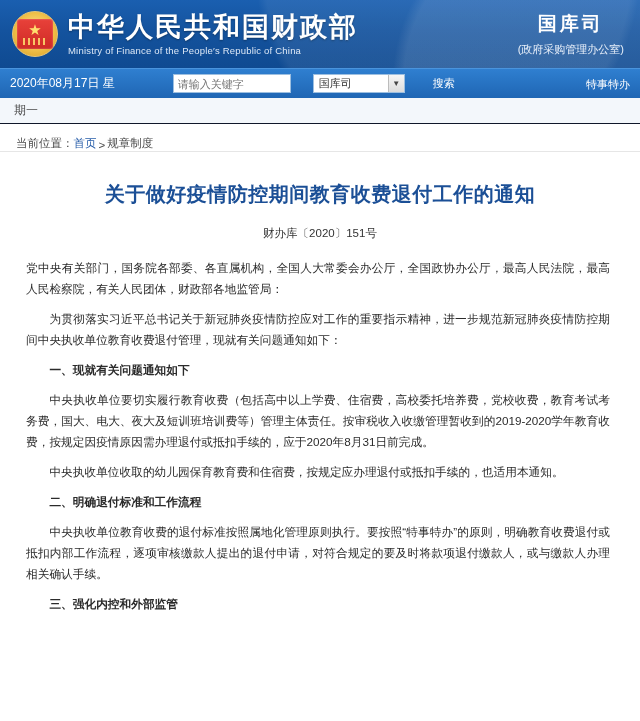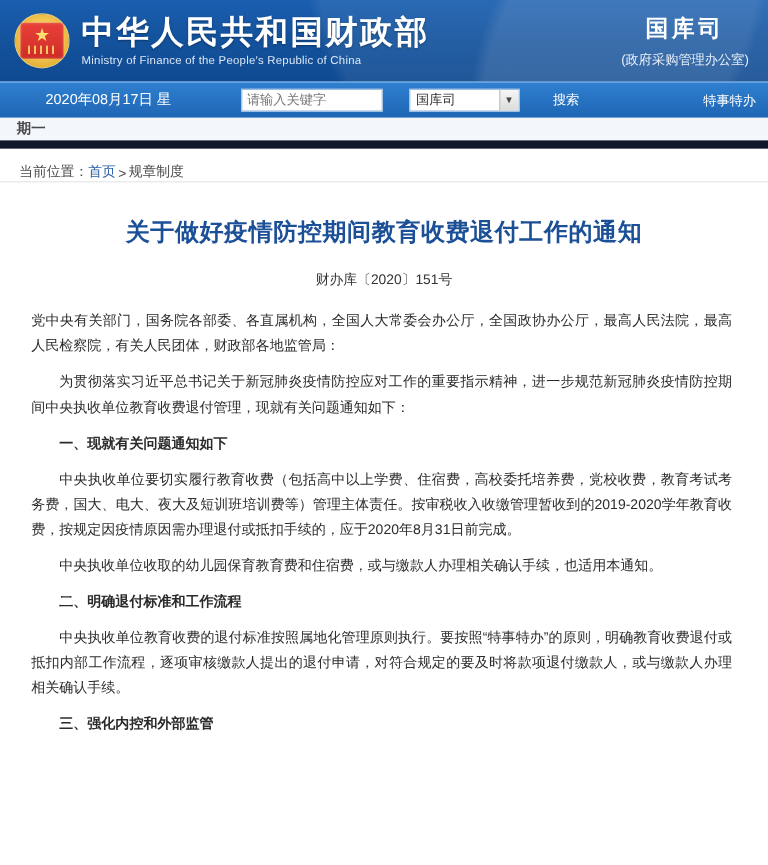--- a/index.html
+++ b/index.html
@@ -63,21 +63,21 @@
   }
   .dept .d1 { font-size: 19px; font-weight: bold; letter-spacing: 3px; }
   .dept .d2 { font-size: 11px; margin-top: 5px; color:#e4edf9; }
 
   
   .toolbar {
     height: 30px; background: linear-gradient(to bottom, #2f7fd0, #1f66b4);
     display: flex; align-items: center; padding: 0 10px; position: relative;
     border-top: 1px solid #4a94dd;
   }
-  .date { color:#fff; font-size: 12px; flex: 0 0 auto; margin-left: 28px; }
+  .date { color:#fff; font-size: 12px; flex: 0 0 auto; }
   .tb-center { display:flex; align-items:center; gap:22px; margin-left: 58px; }
   .kw-input {
     width: 118px; height: 19px; border: 1px solid #9dbfe0; background:#fff;
     font-size: 11px; color:#9a9a9a; padding: 0 4px; line-height: 17px;
   }
   .select {
     width: 92px; height: 19px; border:1px solid #9dbfe0; background:#fff;
     font-size: 11px; color:#333; display:flex; align-items:center;
     padding-left:5px; position: relative;
   }
@@ -91,23 +91,23 @@
     font-size: 11px; color:#fff; padding: 2px 6px; background: transparent;
     border: none; cursor: pointer;
   }
   .back-home {
     position:absolute; right: 10px; top: 50%; transform: translateY(-50%);
     font-size: 11px; color:#fff;
   }
 
   
   .navstrip {
-    height: 26px; background: #f3f7fb; border-bottom: 7px solid #0f172a;
+    height: 26px; background: #f3f7fb; border-bottom: 1px solid #0f172a;
     display:flex; align-items:center; padding: 0 14px;
-    font-size: 12px; color:#4a4a4a;font-weight:bold;
+    font-size: 12px; color:#4a4a4a;
   }
 
   
   .crumbbar {
     height: 28px; display:flex; align-items:flex-end; padding: 0 16px;
     font-size: 11.5px; color:#4b4b4b; border-bottom: 1px solid #e6e6e6;
     background:#fff;
   }
   .crumbbar a { color:#2a5faa; text-decoration:none; }
 
@@ -170,21 +170,21 @@
   </div>
 
   <div class="doc">
     <h1>关于做好疫情防控期间教育收费退付工作的通知</h1>
     <div class="docnum">财办库〔2020〕151号</div>
     <div id="paras">
         <p class="noind">党中央有关部门，国务院各部委、各直属机构，全国人大常委会办公厅，全国政协办公厅，最高人民法院，最高人民检察院，有关人民团体，财政部各地监管局：</p>
         <p class="">为贯彻落实习近平总书记关于新冠肺炎疫情防控应对工作的重要指示精神，进一步规范新冠肺炎疫情防控期间中央执收单位教育收费退付管理，现就有关问题通知如下：</p>
         <p class="sec ">一、现就有关问题通知如下</p>
         <p class="">中央执收单位要切实履行教育收费（包括高中以上学费、住宿费，高校委托培养费，党校收费，教育考试考务费，国大、电大、夜大及短训班培训费等）管理主体责任。按审税收入收缴管理暂收到的2019-2020学年教育收费，按规定因疫情原因需办理退付或抵扣手续的，应于2020年8月31日前完成。</p>
-        <p class="">中央执收单位收取的幼儿园保育教育费和住宿费，或与缴款人办理相关确认手续，也适用本通知。</p>
+        <p class="">中央执收单位收取的幼儿园保育教育费和住宿费，按规定应办理退付或抵扣手续的，也适用本通知。</p>
         <p class="sec ">二、明确退付标准和工作流程</p>
         <p class="">中央执收单位教育收费的退付标准按照属地化管理原则执行。要按照“特事特办”的原则，明确教育收费退付或抵扣内部工作流程，逐项审核缴款人提出的退付申请，对符合规定的要及时将款项退付缴款人，或与缴款人办理相关确认手续。</p>
         <p class="sec ">三、强化内控和外部监管</p>
       </div>
 
   </div>
 
 </div>
 
 </body></html>

